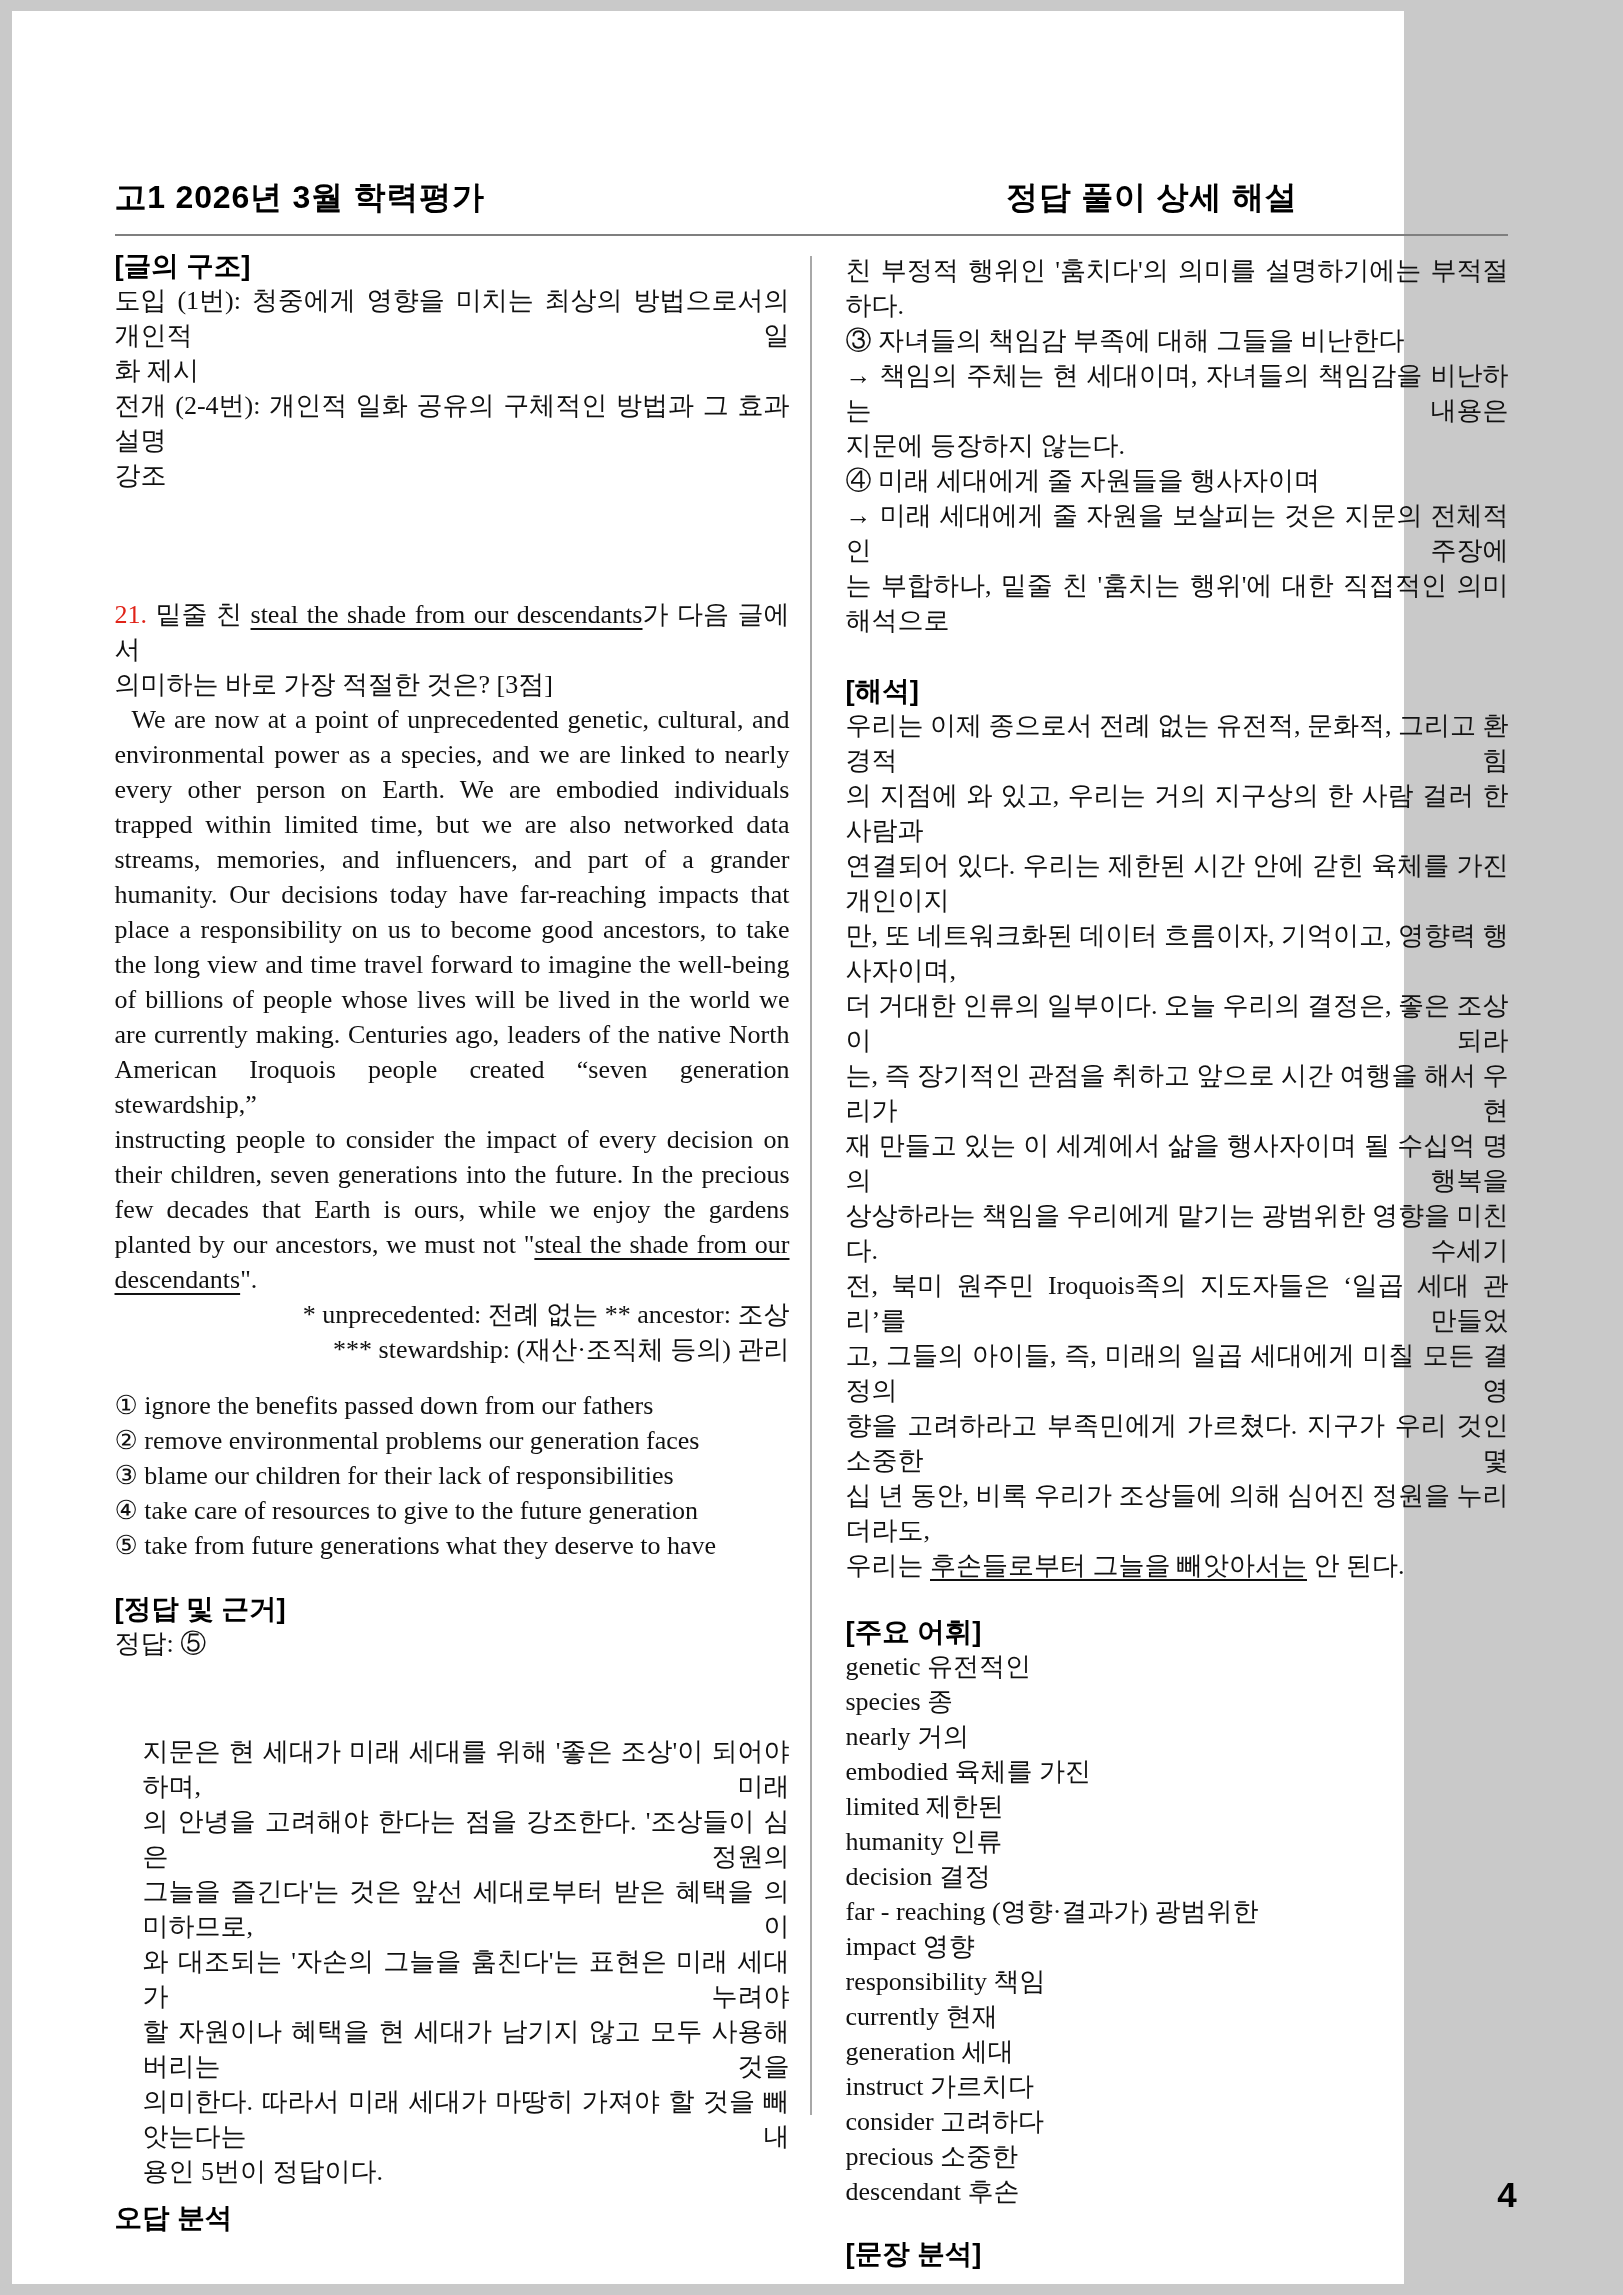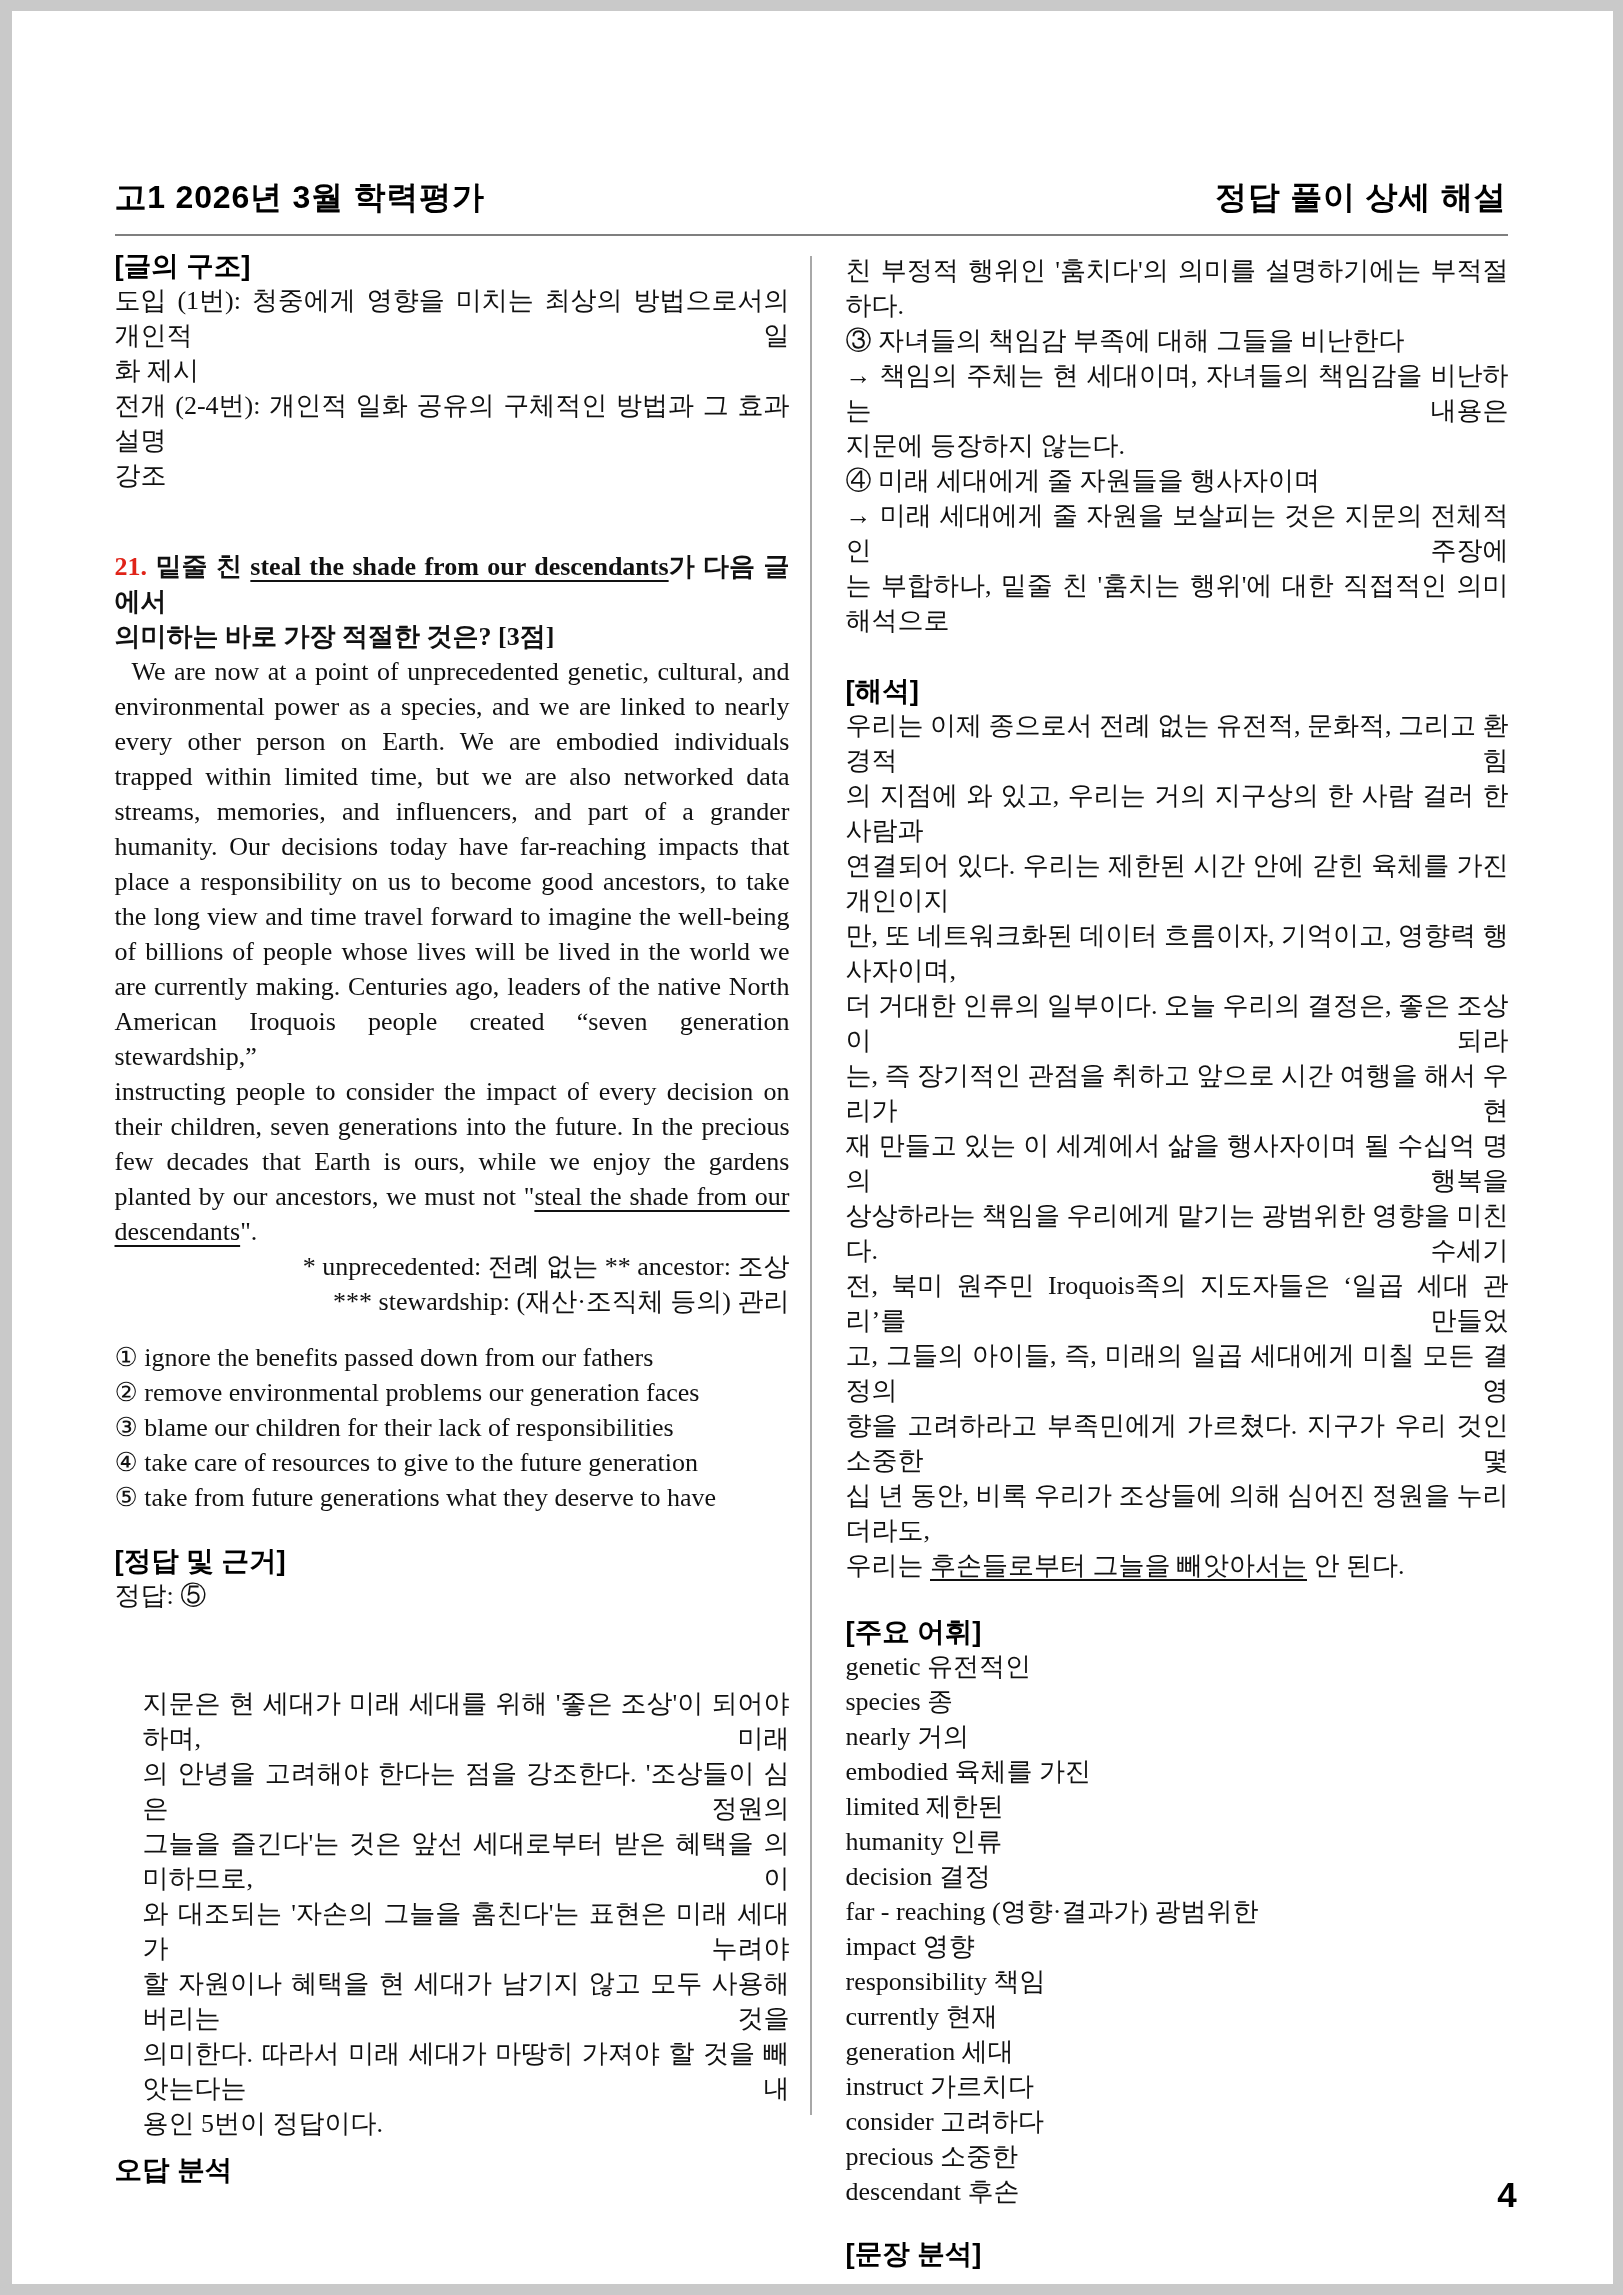--- a/index.html
+++ b/index.html
@@ -10,21 +10,21 @@
     --ink:#111111;
   }
   html,body{margin:0;padding:0;}
   body{
     width:1624px;height:2295px;position:relative;
     background:var(--outer-bg);
     font-family:"Liberation Serif","DejaVu Serif",serif;
     color:var(--ink);
   }
   .page{
-    position:absolute;left:11.5px;top:10.7px;width:1601px;height:2273px;
+    position:absolute;left:11.5px;top:10.7px;width:1392px;height:2273px;
     background:#ffffff;
   }
   .hdr{
     position:absolute;top:167px;
     font-family:"Liberation Sans","DejaVu Sans",sans-serif;
     font-weight:bold;font-size:32px;line-height:38px;color:#000;
     letter-spacing:0.8px;white-space:nowrap;
   }
   .hdr-left{left:103px;}
   .hdr-right{right:106px;}
@@ -41,21 +41,21 @@
   .col-right{left:834px;top:242px;width:663px;}
   .tline{text-align:justify;text-align-last:justify;min-height:35px;}
   .tline.nj{text-align:auto;text-align-last:left;}
   .sec-heading{
     font-family:"Liberation Sans","DejaVu Sans",sans-serif;
     font-weight:bold;font-size:27.5px;line-height:35px;color:#000;
   }
   .u{text-decoration:underline;text-underline-offset:5.4px;text-decoration-thickness:1.5px;}
   .red{color:var(--accent-red);}
   .notes .tline{text-align:left;text-align-last:right;}
-  .m-question{margin-top:56px;font-weight:bold;}
+  .m-question{margin-top:104px;}
   .m-notes{margin-top:0px;}
   .m-choices{margin-top:21.4px;}
   .m-answer-h{margin-top:28px;}
   .m-reasoning{margin-top:73px;margin-left:28px;}
   .m-wrong-h{margin-top:10.7px;}
   .m-interp-h{margin-top:35px;}
   .m-vocab-h{margin-top:31px;}
   .m-analysis-h{margin-top:27.5px;}
   .page-number{
     position:absolute;left:1465px;top:2165px;width:61px;

